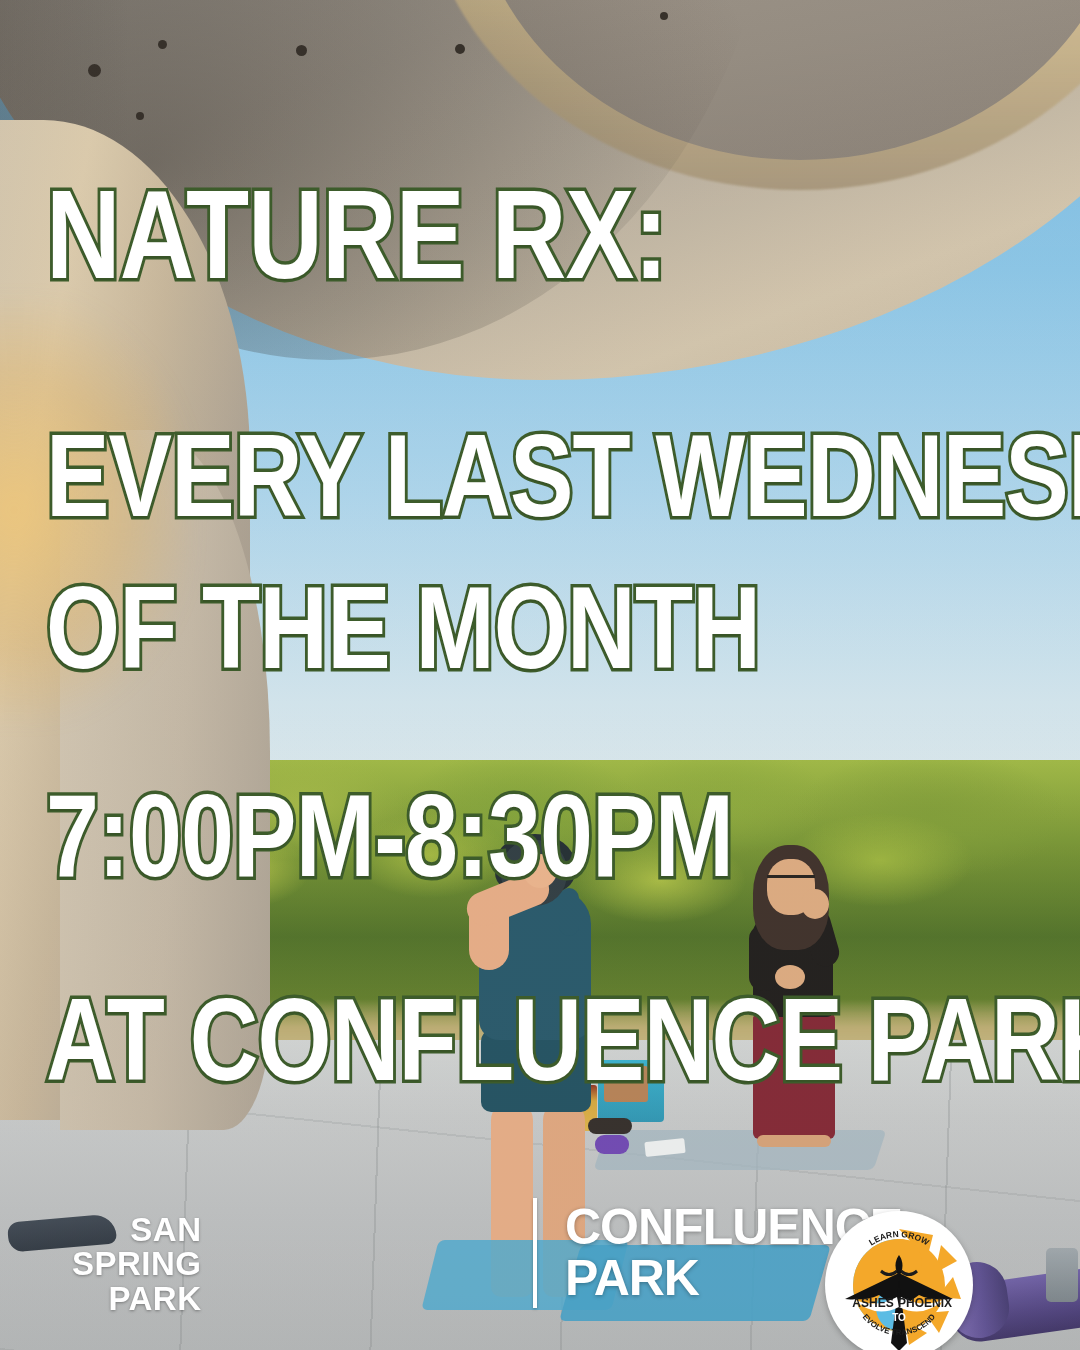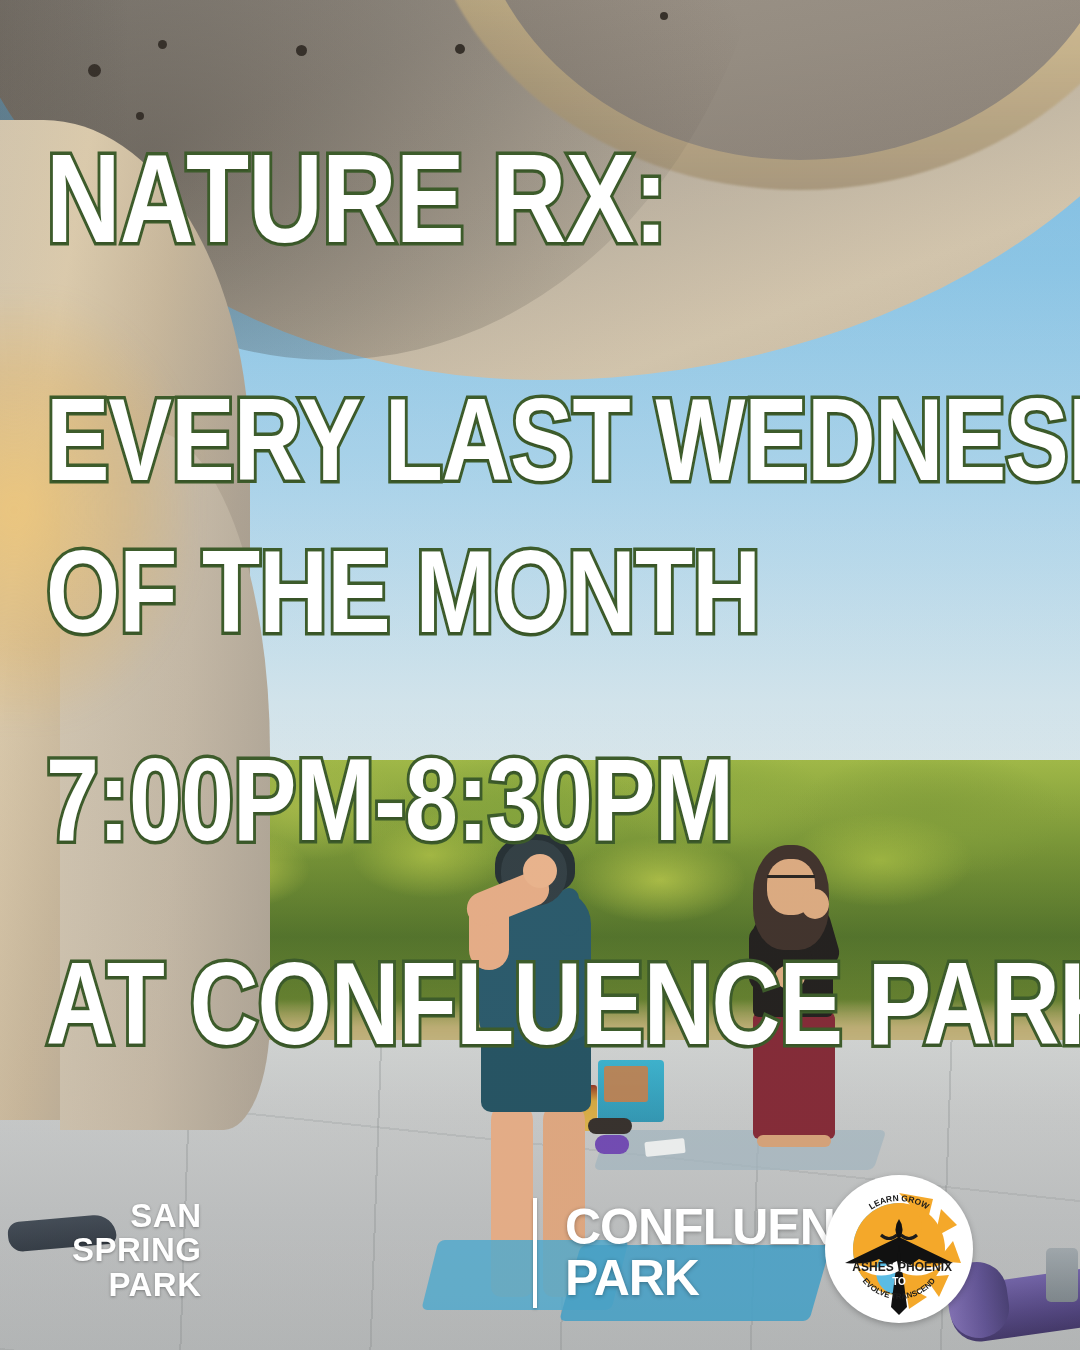--- a/index.html
+++ b/index.html
@@ -166,21 +166,21 @@
   .phone{ position:absolute; left:645px; top:1140px; width:40px; height:15px; background:#e9eef1; border-radius:2px; transform:rotate(-6deg); }
   .thermos{ position:absolute; left:1046px; top:1248px; width:32px; height:54px; background:linear-gradient(180deg,#9aa5ad 0%,#77838c 100%); border-radius:5px; }
 
   .photo-warm{
     position:absolute; inset:0;
     background:linear-gradient(180deg, rgba(255,214,150,.06) 0%, rgba(255,200,130,.04) 60%, rgba(255,190,120,.05) 100%);
     pointer-events:none;
   }
 
   
-  .overlay{ position:absolute; inset:0; }
+  .overlay{ position:absolute; inset:0;margin-top:36px; }
 
   .hl{
     font-family:"Liberation Sans", sans-serif;
     font-weight:bold;
     color:#ffffff;
     letter-spacing:-1px;
     line-height:1;
     text-transform:uppercase;
     transform:scaleX(.82);
     transform-origin:left center;
@@ -214,21 +214,21 @@
   #brand-2{ font-size:70px; margin-top:-4px; }
   .brand-rule{
     height:7px; background:#3d5c2b; margin:0 auto;
   }
   #rule-1{ width:470px; margin-top:-14px; }
   #rule-2{ width:300px; margin-top:-12px; }
   #brand-3{ font-size:42px; margin-top:14px; letter-spacing:0px; -webkit-text-stroke:3px #ffffff; }
 
   
   .sara{
-    position:absolute; left:72px; bottom:48px; display:flex; align-items:flex-end; gap:0;
+    position:absolute; left:72px; bottom:34px; display:flex; align-items:flex-end; gap:0;
   }
   .sara-words{
     text-align:right; color:#fff; font-weight:bold;
     font-size:33px; line-height:1.04; letter-spacing:.5px;
     padding-right:12px;
     text-shadow:0 1px 3px rgba(0,0,0,.35);
   }
   .sara-found{
     color:#fff; font-weight:bold; font-size:104px; line-height:.82;
     letter-spacing:-3px;

